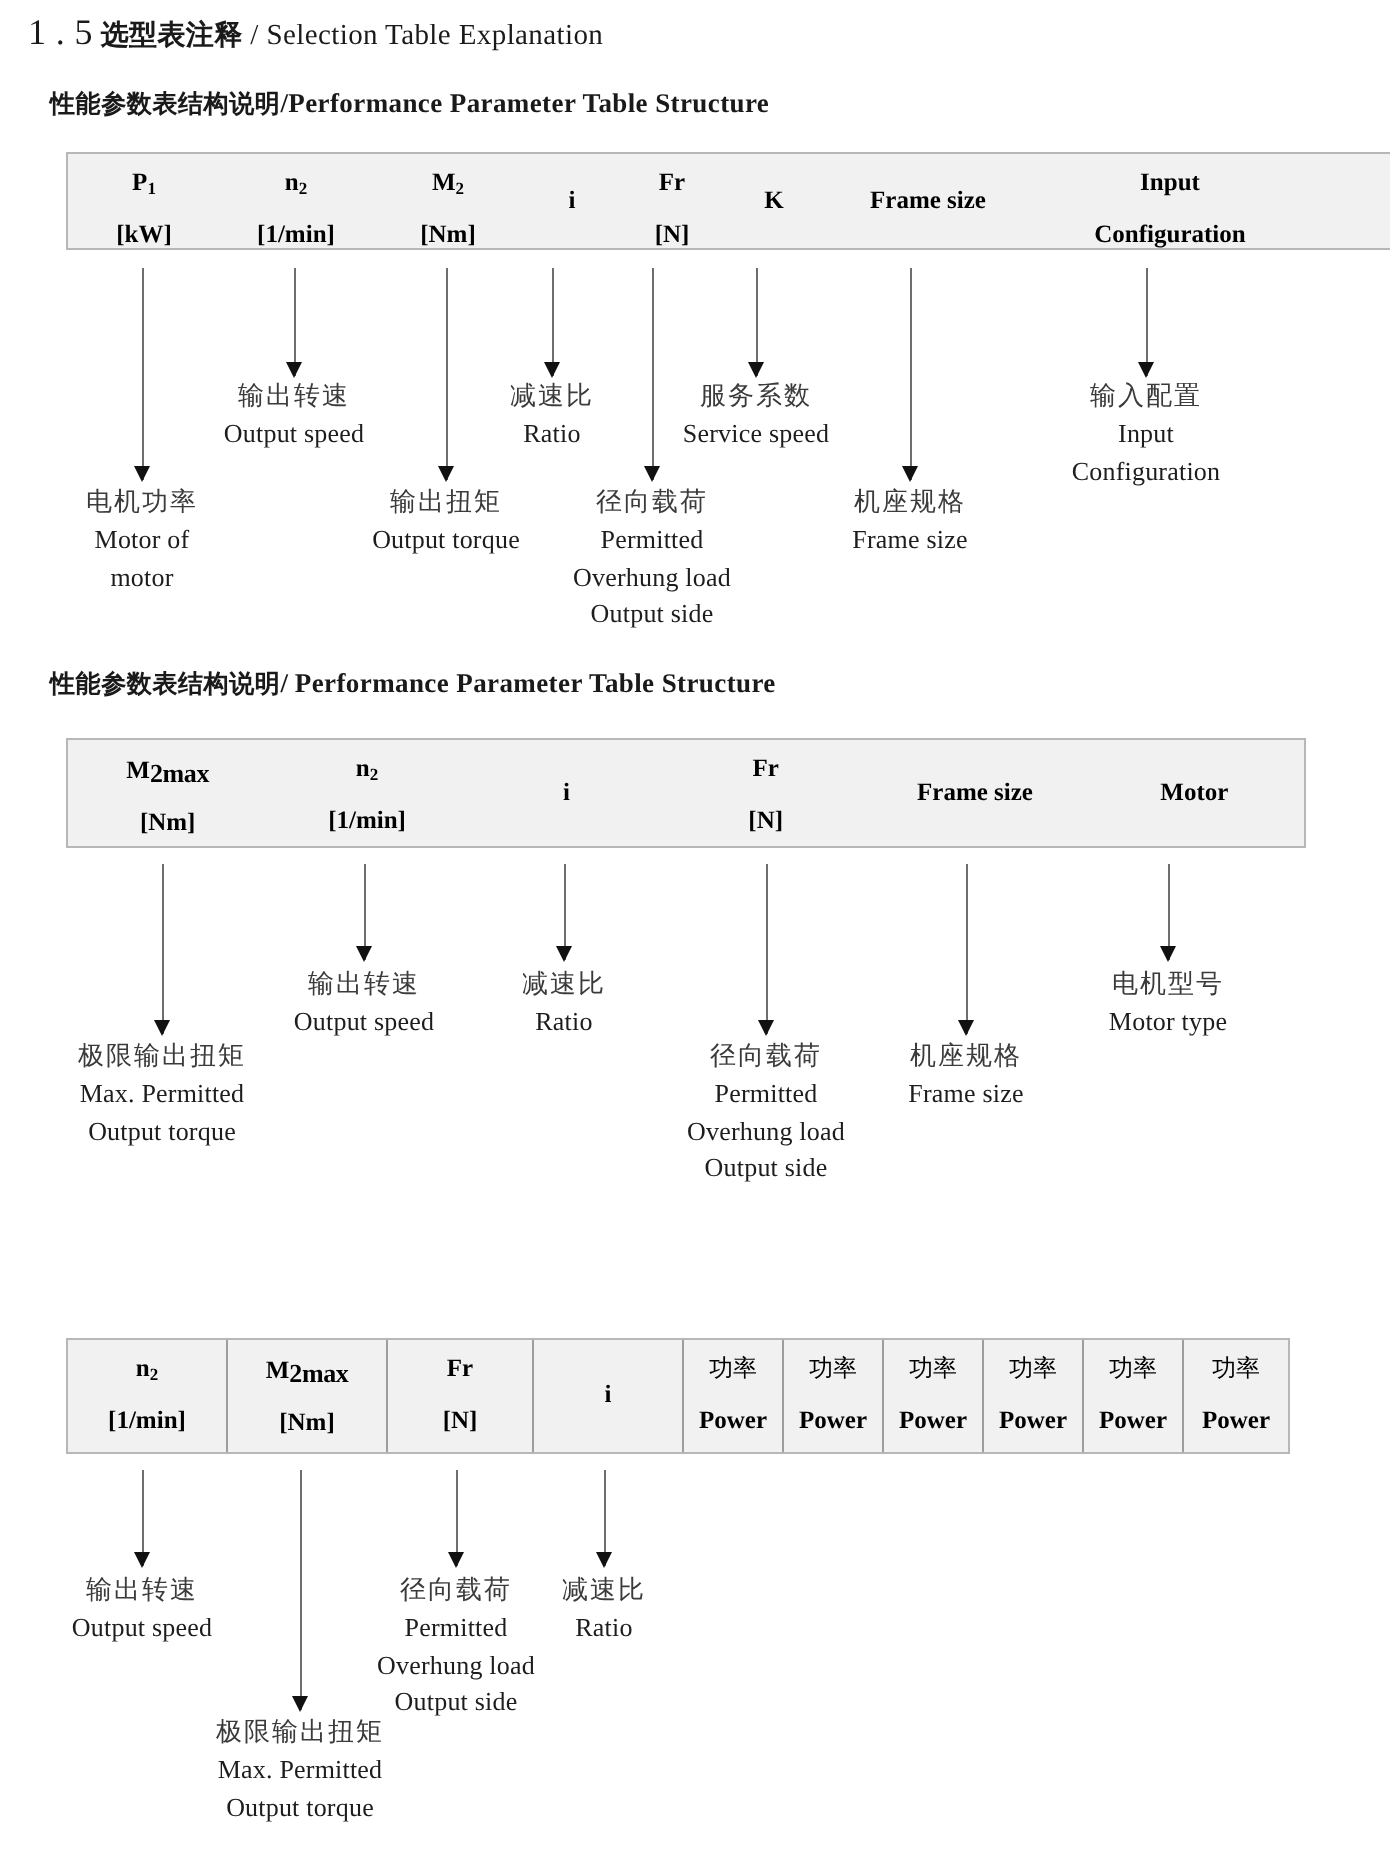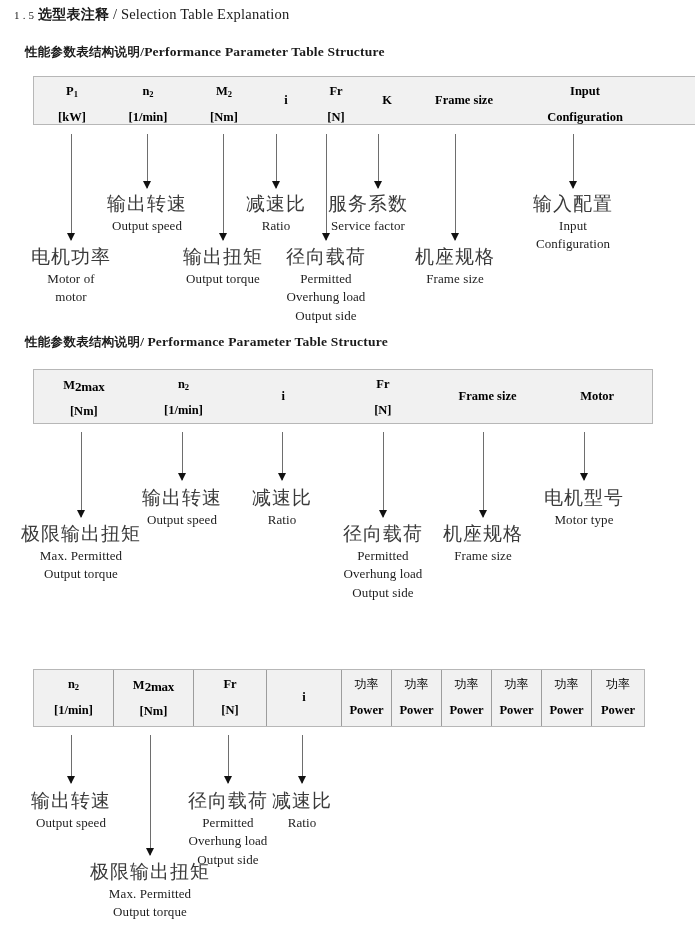--- a/index.html
+++ b/index.html
@@ -15,21 +15,21 @@
   .page{position:relative;width:695px;height:931px;}
 
   
   .doc-title{
     position:absolute;
     font-size:14.5px;
     letter-spacing:.2px;
     white-space:nowrap;
   }
   .doc-title .cn{font-family:"DejaVu Sans", sans-serif;font-weight:700;font-size:14px;}
-  .doc-title .num{font-family:"Liberation Serif",serif;font-size:11px;}
+  .doc-title .num{font-family:"Liberation Serif",serif;font-size:18px;}
   .doc-title .en{font-family:"Liberation Serif",serif;font-size:14.5px;}
 
   .sec-head{
     position:absolute;
     white-space:nowrap;
     font-size:13px;
   }
   .sec-head .cn{font-family:"DejaVu Sans", sans-serif;font-weight:700;font-size:12.5px;letter-spacing:.3px;}
   .sec-head .en{font-family:"Liberation Serif",serif;font-weight:700;font-size:13.5px;letter-spacing:.2px;}
 
@@ -81,21 +81,21 @@
   .lbl{
     position:absolute;
     text-align:center;
     white-space:nowrap;
     transform:translateX(-50%);
     line-height:1.42;
   }
   .lbl .cn{
     display:block;
     font-family:"DejaVu Sans",sans-serif;
-    font-size:19px;
+    font-size:13px;
     color:#3b3b3b;
     letter-spacing:1px;
   }
   .lbl .en{
     display:block;
     font-family:"Liberation Serif",serif;
     font-size:13px;
     color:#1d1d1d;
     letter-spacing:.1px;
   }
@@ -158,23 +158,23 @@
   <div class="arrow" style="left:573px; top:134px; height:54px;"></div>
 
   <div class="lbl" style="left:147px; top:190px;">
     <span class="cn">输出转速</span>
     <span class="en">Output speed</span>
   </div>
   <div class="lbl" style="left:276px; top:190px;">
     <span class="cn">减速比</span>
     <span class="en">Ratio</span>
   </div>
-  <div class="lbl" style="left:368px; top:190px;text-align:center;">
+  <div class="lbl" style="left:378px; top:190px;text-align:center;">
     <span class="cn">服务系数</span>
-    <span class="en">Service factor</span>
+    <span class="en">Service speed</span>
   </div>
   <div class="lbl" style="left:573px; top:190px;">
     <span class="cn">输入配置</span>
     <span class="en">Input</span>
     <span class="en">Configuration</span>
   </div>
 
   <div class="lbl" style="left:71px; top:243px;">
     <span class="cn">电机功率</span>
     <span class="en">Motor of</span>

